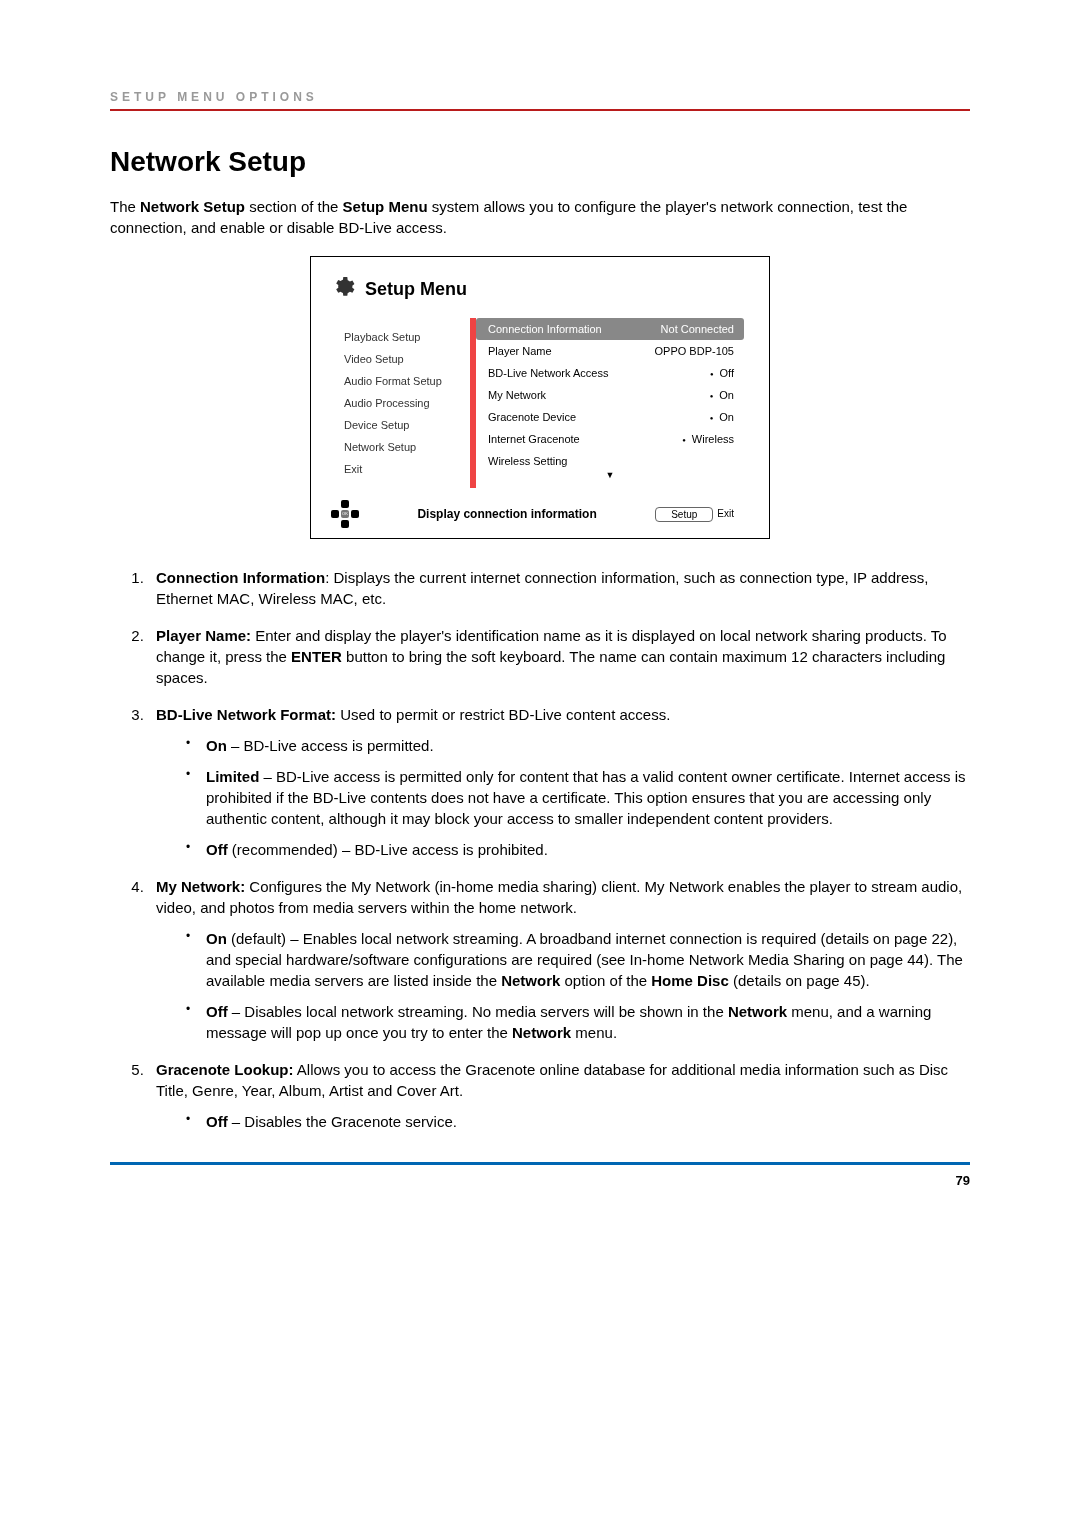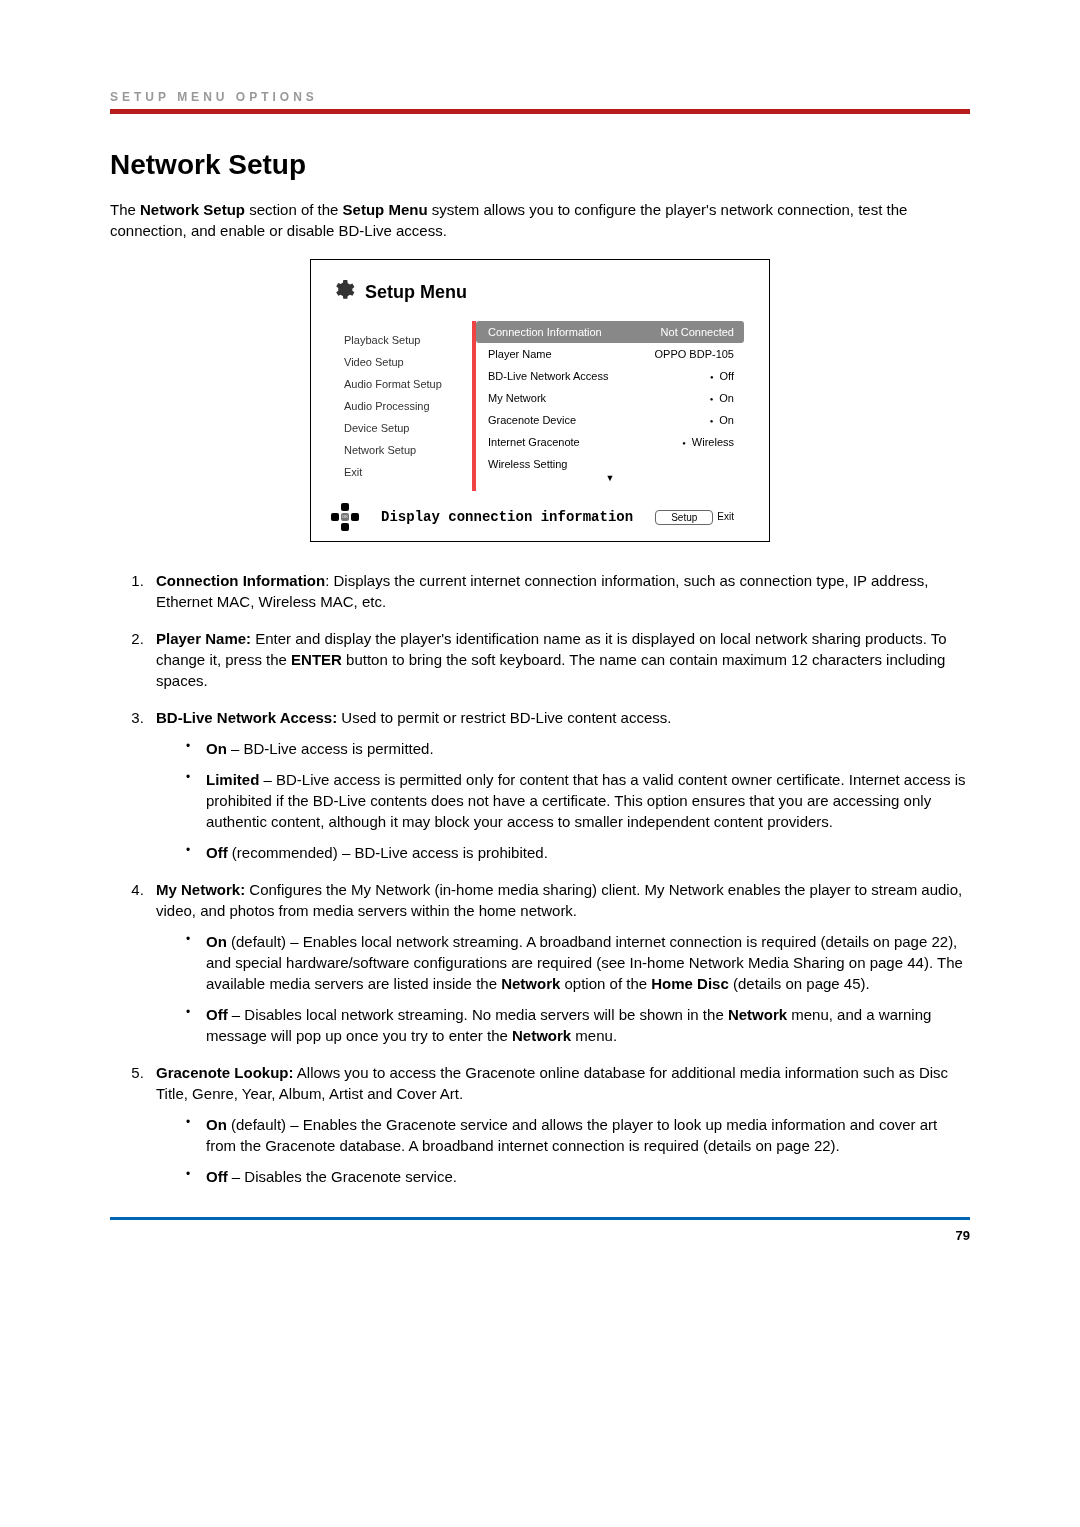--- a/index.html
+++ b/index.html
@@ -12,21 +12,21 @@
       background: #fff;
       width: 1080px;
       padding: 90px 110px;
       color: #000;
     }
     .header-label {
       font-size: 12px;
       letter-spacing: 4px;
       font-weight: bold;
       color: #999;
-      border-bottom: 5px solid #b91c1c;
+      border-bottom: 2px solid #b91c1c;
       padding-bottom: 5px;
       margin-bottom: 35px;
     }
     h1 {
       font-size: 28px;
       font-weight: bold;
       margin-bottom: 18px;
     }
     .intro {
       font-size: 15px;
@@ -56,21 +56,21 @@
       font-weight: 600;
     }
     .sm-body {
       display: flex;
       position: relative;
     }
     .sm-left {
       width: 150px;
       padding: 8px 10px 8px 18px;
       font-size: 11px;
-      border-right: 4px solid #ef4444;
+      border-right: 6px solid #ef4444;
     }
     .sm-left div {
       padding: 5px 0;
       color: #333;
     }
     .sm-right {
       flex: 1;
       padding: 0 10px 0 0;
       font-size: 11px;
     }
@@ -127,23 +127,22 @@
       top: 10px;
       left: 10px;
       width: 8px;
       height: 8px;
       font-size: 4px;
       color: white;
       text-align: center;
       line-height: 8px;
     }
     .sm-help {
-      font-size: 14px;
+      font-size: 12px;
       font-weight: 600;
-      font-family: Liberation Mono, monospace;
     }
     .sm-buttons {
       display: flex;
       gap: 2px;
       font-size: 10px;
     }
     .sm-btn {
       border: 1px solid #666;
       border-radius: 4px;
       padding: 1px 15px;
@@ -268,21 +267,21 @@
 
   <li>
     <b>Connection Information</b><span>: Displays the current internet connection information, such as connection type, IP address, Ethernet MAC, Wireless MAC, etc.</span>
   </li>
 
   <li>
     <b>Player Name:</b><span> Enter and display the player's identification name as it is displayed on local network sharing products. To change it, press the </span><b>ENTER</b><span> button to bring the soft keyboard. The name can contain maximum 12 characters including spaces.</span>
   </li>
 
   <li>
-    <b>BD-Live Network Access:</b><span> Used to permit or restrict BD-Live content access.</span>
+    <b>BD-Live Network Format:</b><span> Used to permit or restrict BD-Live content access.</span>
     <ul class="sub">
       <li><b>On</b><span> – BD-Live access is permitted.</span></li>
       <li><b>Limited</b><span> – BD-Live access is permitted only for content that has a valid content owner certificate. Internet access is prohibited if the BD-Live contents does not have a certificate. This option ensures that you are accessing only authentic content, although it may block your access to smaller independent content providers.</span></li>
       <li><b>Off</b><span> (recommended) – BD-Live access is prohibited.</span></li>
     </ul>
   </li>
 
   <li>
     <b>My Network:</b><span> Configures the My Network (in-home media sharing) client. My Network enables the player to stream audio, video, and photos from media servers within the home network.</span>
     <ul class="sub">
@@ -291,20 +290,19 @@
       </li>
       <li>
         <b>Off</b><span> – Disables local network streaming. No media servers will be shown in the </span><b>Network</b><span> menu, and a warning message will pop up once you try to enter the </span><b>Network</b><span> menu.</span>
       </li>
     </ul>
   </li>
 
   <li>
     <b>Gracenote Lookup:</b><span> Allows you to access the Gracenote online database for additional media information such as Disc Title, Genre, Year, Album, Artist and Cover Art.</span>
     <ul class="sub">
-      <li><b>On</b><span> (default) – Enables the Gracenote service and allows the player to look up media information and cover art from the Gracenote database. A broadband internet connection is required (details on page 22).</span></li>
       <li><b>Off</b><span> – Disables the Gracenote service.</span></li>
     </ul>
   </li>
 
 </ol>
 
 <div class="page-footer">79</div>
 
 </body></html>

